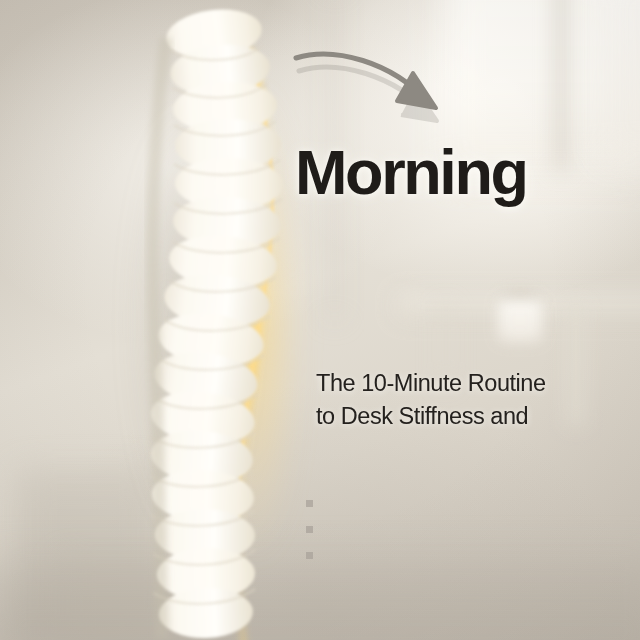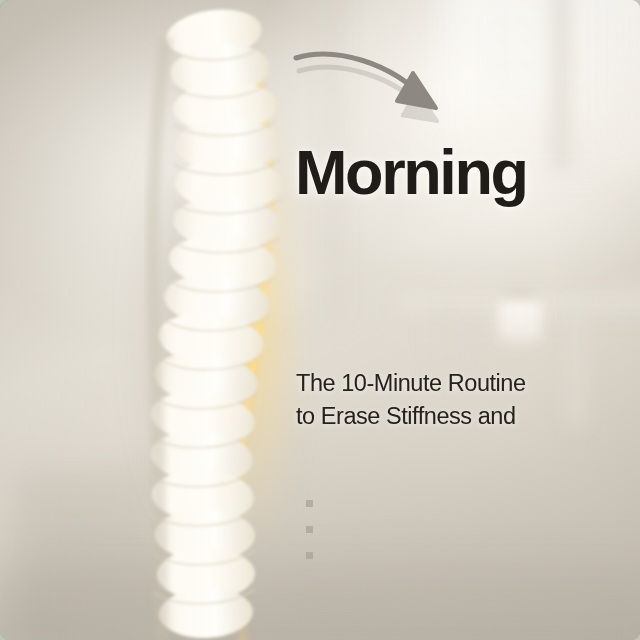--- a/index.html
+++ b/index.html
@@ -8,21 +8,20 @@
     font-family: "Liberation Sans", sans-serif;
     background:#c9c2b7;
     overflow:hidden;
   }
 
   #poster {
     position:relative;
     width:640px; height:640px;
     overflow:hidden;
     background:#22c55e;
-    border-radius:9px;
   }
 
   
   .bg-layer { position:absolute; inset:0; }
 
   .bg-base {
     background:
       radial-gradient(ellipse 55% 45% at 78% 14%, rgba(255,253,249,0.97) 0%, rgba(250,247,241,0.55) 45%, rgba(250,247,241,0) 72%),
       radial-gradient(ellipse 50% 40% at 28% 26%, rgba(246,243,237,0.85) 0%, rgba(246,243,237,0) 70%),
       radial-gradient(ellipse 70% 50% at 50% 95%, rgba(186,179,168,0.40) 0%, rgba(186,179,168,0) 70%),
@@ -127,21 +126,21 @@
 
   #subhead {
     position:absolute; left:296px; top:367px; width:300px;
     color:#24211e;
     font-weight:400;
     font-size:23.5px;
     line-height:1.39;
     letter-spacing:-0.45px;
     text-shadow:0 1px 6px rgba(255,255,252,.8);
   }
-  #subhead .sl { display:block; white-space:nowrap; }
+  #subhead .sl { display:block; white-space:nowrap;margin-left:20px; }
 
   
   #dot-markers {
     position:absolute; left:306px; top:500px;
     display:flex; flex-direction:column; gap:19px;
   }
   #dot-markers .dot {
     width:7px; height:7px;
     background:#a9a29a;
     opacity:.72;
@@ -253,21 +252,21 @@
       <path d="M125 45 L148 80 L109 73 Z" fill="#8d8982" stroke="#8d8982" stroke-width="4" stroke-linejoin="round"></path>
     </svg>
   </div>
 
   <div id="headline">
     <span class="hl">Morning</span>
   </div>
 
   <div id="subhead">
     <span class="sl">The 10-Minute Routine</span>
-    <span class="sl">to Erase Stiffness and</span>
+    <span class="sl">to Desk Stiffness and</span>
   </div>
 
   <div id="dot-markers">
     <span class="dot"></span>
     <span class="dot"></span>
     <span class="dot"></span>
   </div>
 
 </div>
 

